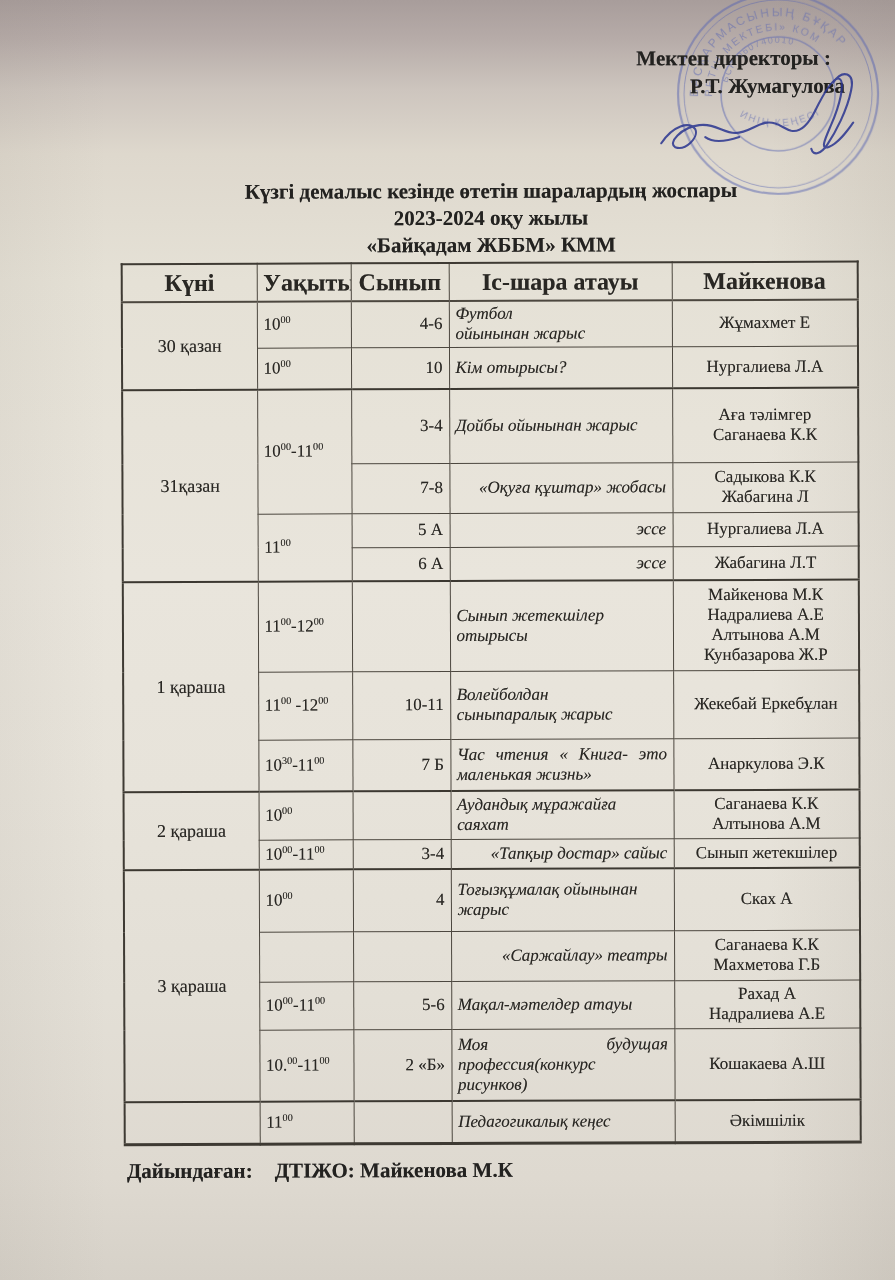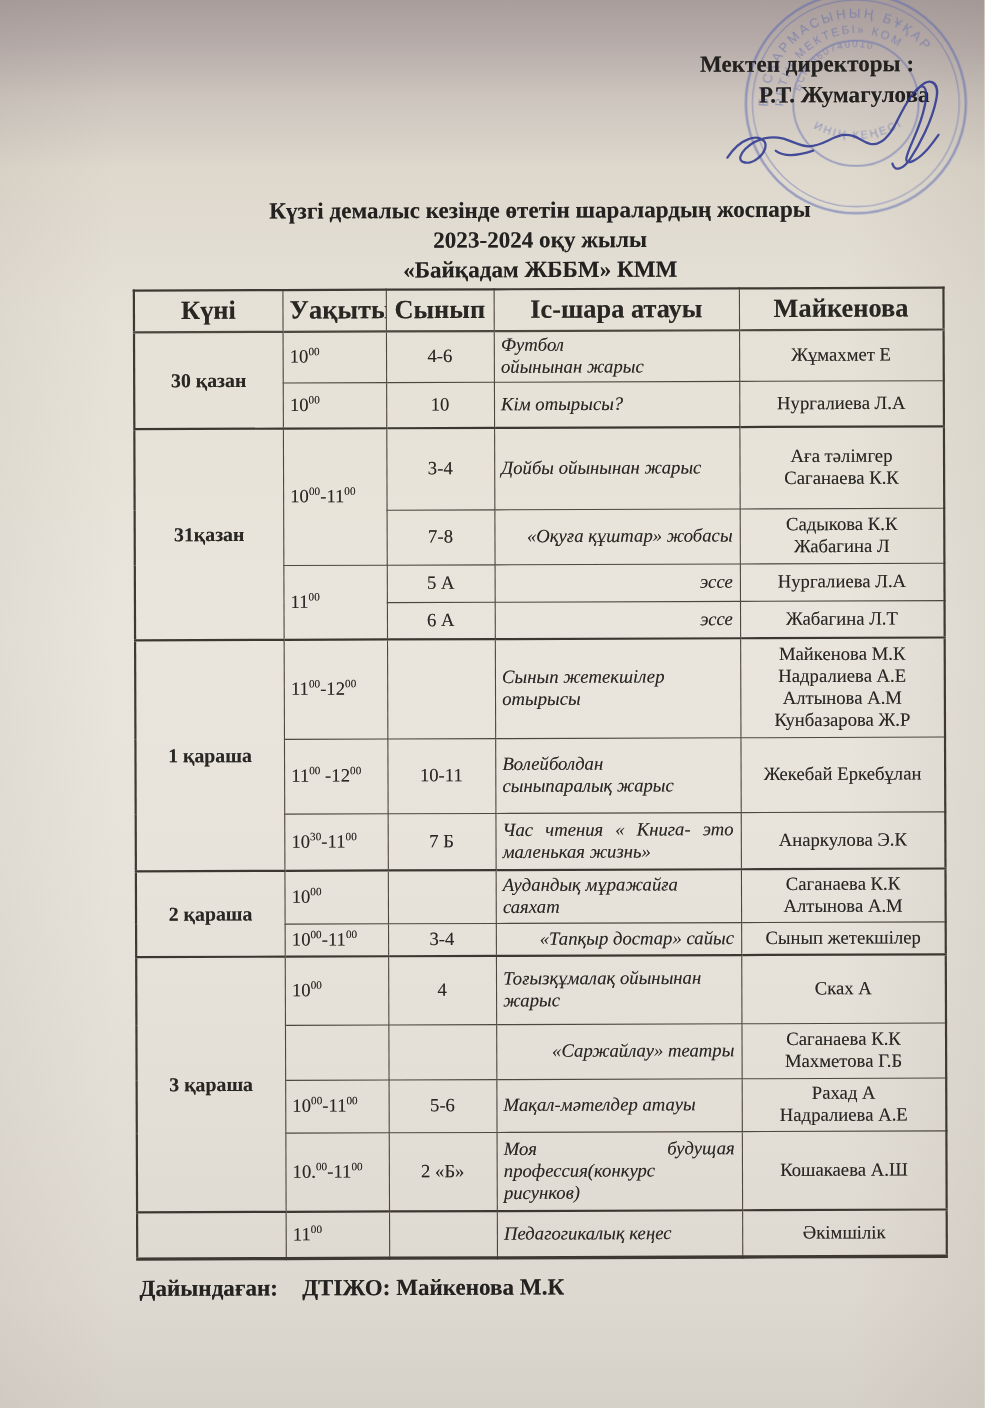--- a/index.html
+++ b/index.html
@@ -45,23 +45,23 @@
     border-collapse:collapse;table-layout:fixed;
     font-size:17px;color:#292723;
     border:2.4px solid #3e3a33;
     border-bottom-width:3px;
     text-shadow:0 0 .4px rgba(40,40,40,.45);
   }
   table.plan td{border:1.3px solid #4c473f;padding:2px 6px;vertical-align:middle;overflow:hidden;}
   table.plan thead td{font-weight:bold;text-align:center;font-size:24px;border-bottom-width:2.2px;}
   tr.grp>td{border-top:2.4px solid #3c3831;}
   td span{white-space:pre-line;display:inline-block;width:100%;}
-  .c-date{text-align:center;font-weight:bold;font-size:18px;}
+  .c-date{text-align:center;font-weight:normal;font-size:18px;}
   .c-time{text-align:left;padding-left:8px;}
-  .c-class{text-align:center;padding-left:8px;}
+  .c-class{text-align:right;padding-left:8px;}
   .c-event{text-align:left;font-style:italic;}
   .c-resp{text-align:center;}
   td.ac{text-align:right;}
   td.aj{text-align:justify;}
   td.aj span{text-align:justify;}
   td.vt{vertical-align:top;padding-top:4px;}
   sup{font-size:.6em;vertical-align:super;line-height:0;}
 
   
   .footer{position:absolute;top:1158px;left:125px;font-weight:bold;font-size:21px;color:#232220;

